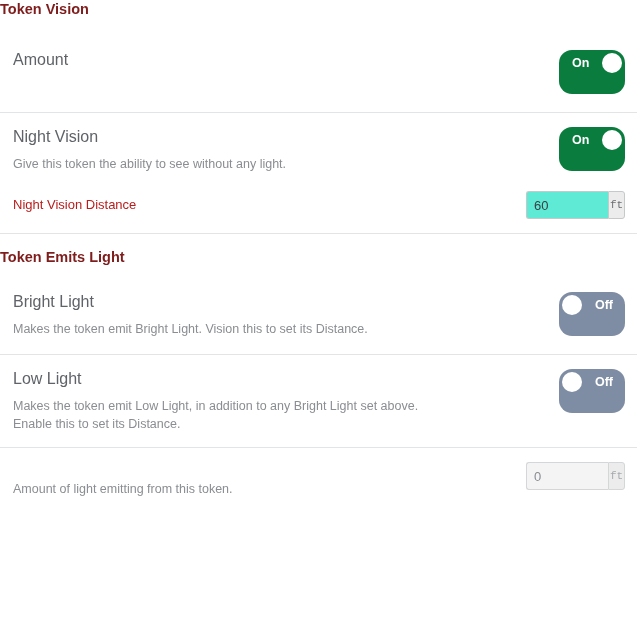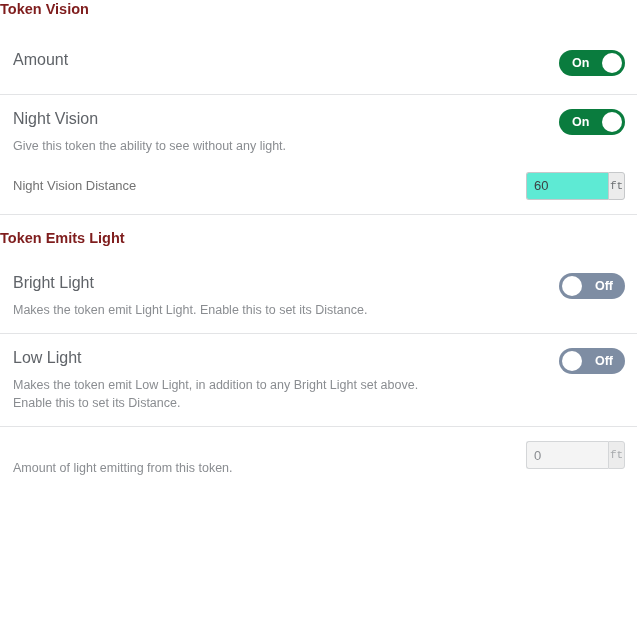--- a/index.html
+++ b/index.html
@@ -70,21 +70,21 @@
     height: 1px;
     background: #e3e4e6;
     width: 100%;
   }
 
   
   .toggle {
     display: inline-block;
     position: relative;
     width: 66px;
-    height: 26px;
+    height: 44px;
     border-radius: 13px;
     cursor: pointer;
     user-select: none;
   }
   .toggle .knob {
     position: absolute;
     top: 3px;
     width: 20px;
     height: 20px;
     border-radius: 50%;
@@ -156,21 +156,21 @@
 
   
   .subrow {
     display: flex;
     align-items: center;
     justify-content: space-between;
     margin-top: 16px;
   }
   .subrow-label {
     font-size: 13px;
-    color: #737373;
+    color: #b91c1c;
     line-height: 18px;
   }
 </style>
 </head>
 <body>
 
 <div class="panel">
 
   <div class="section-header first">Token Vision</div>
 
@@ -214,21 +214,21 @@
   </div>
 
   <div class="divider"></div>
 
   <div class="section-header later">Token Emits Light</div>
 
   <div class="row">
     <div class="row-top">
       <div class="row-labels">
         <div class="row-title">Bright Light</div>
-        <div class="row-desc">Makes the token emit Light Light. Enable this to set its Distance.</div>
+        <div class="row-desc">Makes the token emit Bright Light. Vision this to set its Distance.</div>
       </div>
       <div class="row-control">
         <div class="toggle off">
           <span class="knob"></span>
           <span class="tlabel">Off</span>
         </div>
       </div>
     </div>
   </div>
 

